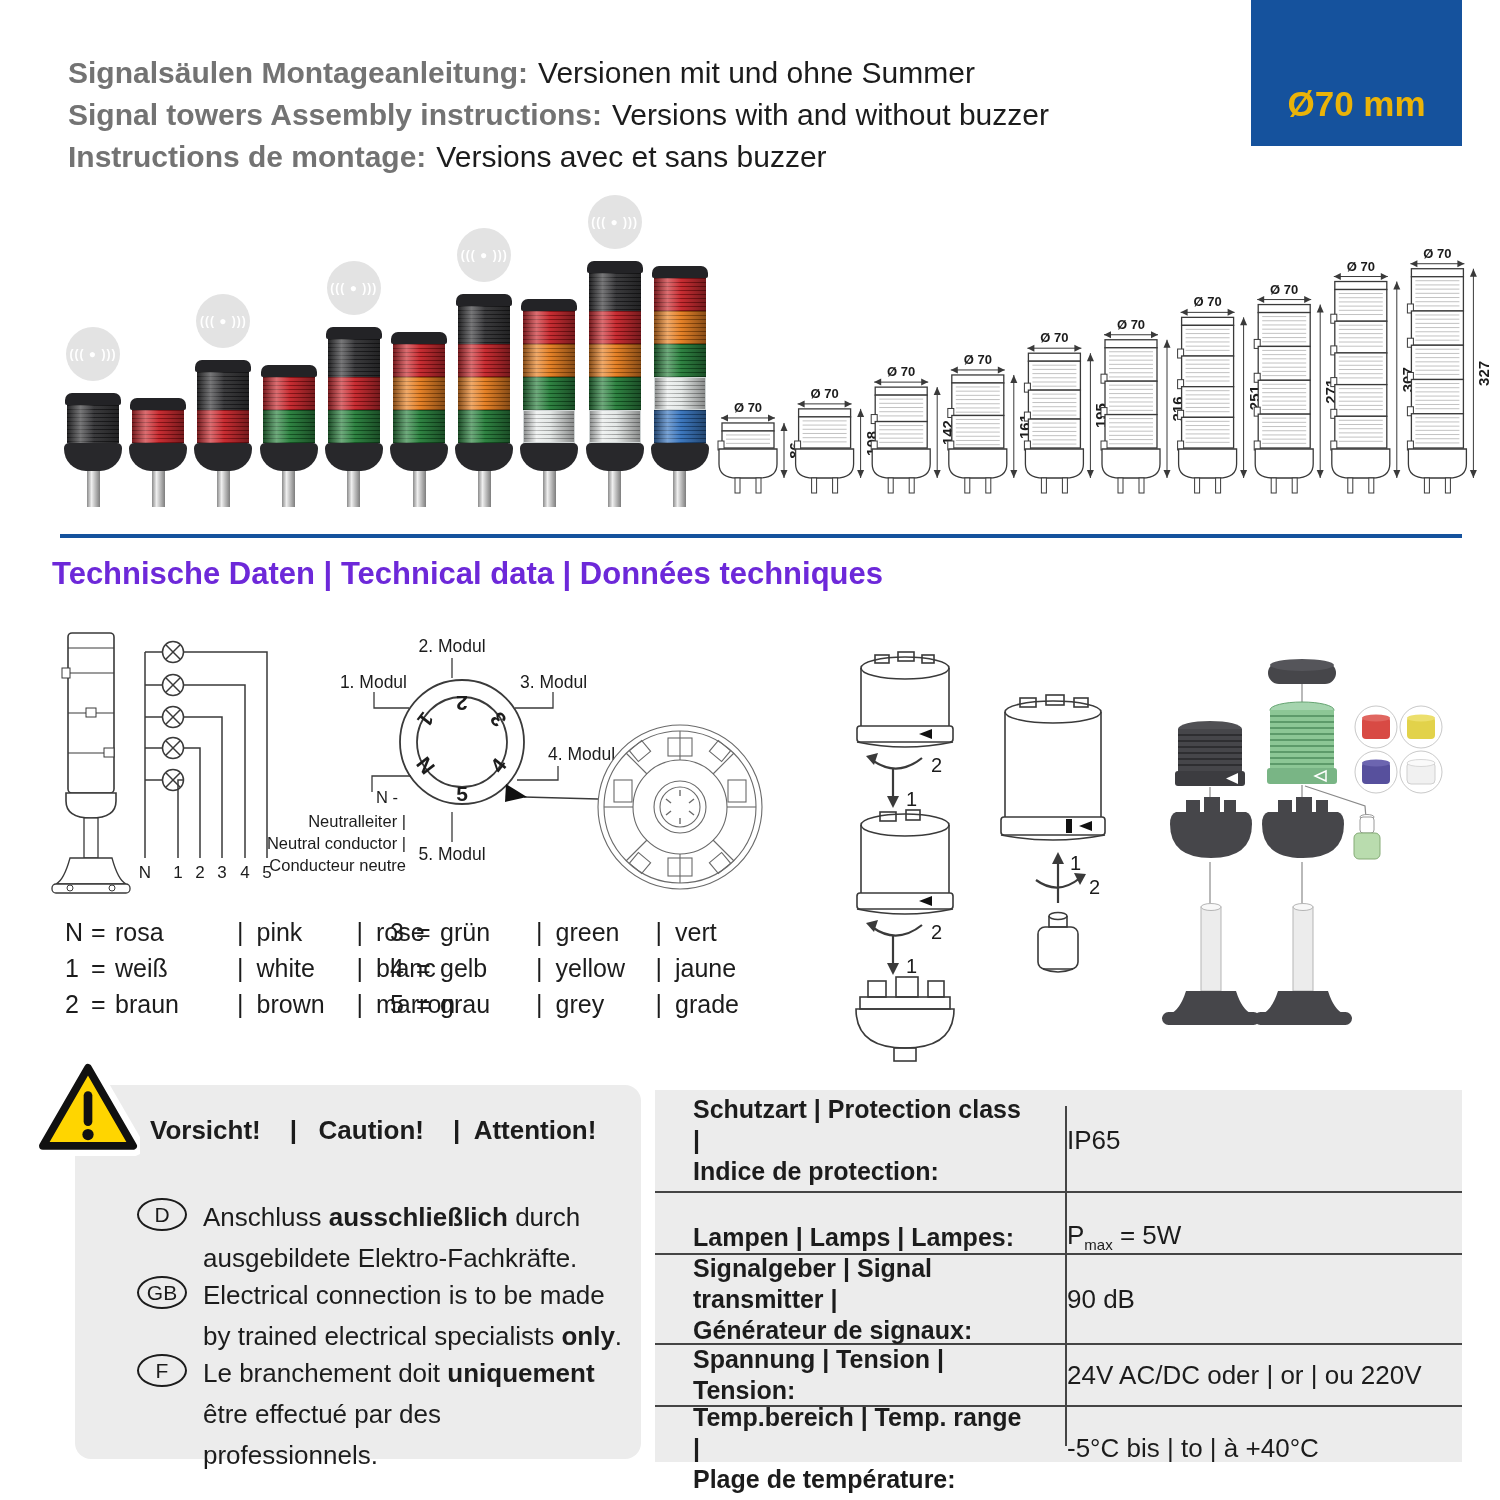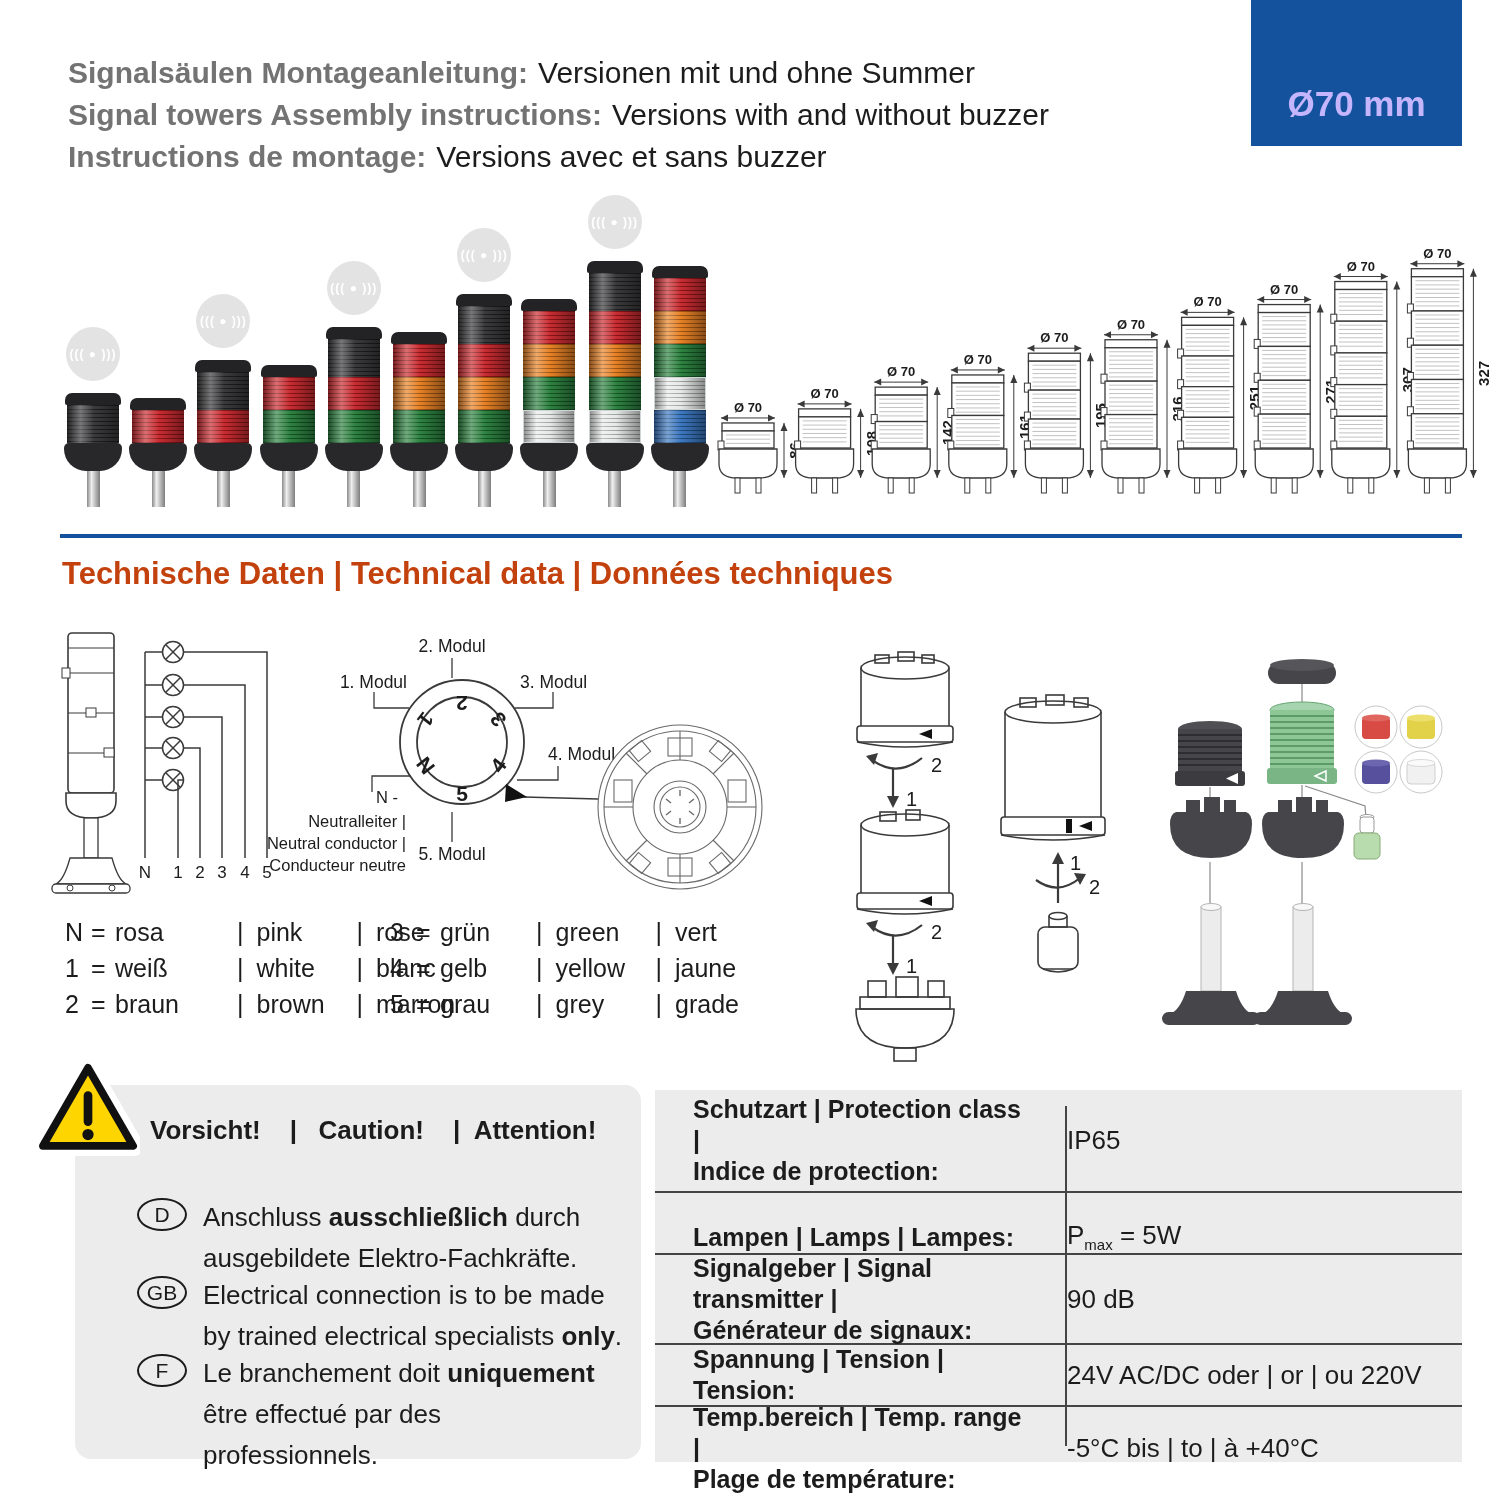--- a/index.html
+++ b/index.html
@@ -4,38 +4,38 @@
 <style>
   html,body{margin:0;padding:0;background:#fff;}
   .page{position:relative;width:1500px;height:1500px;background:#fff;overflow:hidden;
         font-family:"Liberation Sans",sans-serif;color:#1c1c1c;}
   
   .titles{position:absolute;left:68px;top:52px;}
   .title-line{font-size:30px;line-height:42px;white-space:nowrap;}
   .title-line .lead{color:#737373;font-weight:700;margin-right:10px;}
   .badge{position:absolute;left:1251px;top:0;width:211px;height:146px;background:#15529d;
          display:flex;align-items:flex-end;justify-content:center;padding-bottom:22px;box-sizing:border-box;}
-  .badge span{color:#c4b5fd;font-size:35px;font-weight:700;}
+  .badge span{color:#eab308;font-size:35px;font-weight:700;}
   
   #photo-row{position:absolute;left:60px;top:232px;width:660px;height:283px;}
   .tower{position:absolute;bottom:8px;width:56px;display:flex;flex-direction:column;align-items:center;}
   .cap{width:56px;height:12px;background:#232326;border-radius:7px 7px 2px 2px;}
   .seg{width:52px;
     background:
       linear-gradient(to right, rgba(0,0,0,.42), rgba(255,255,255,.30) 26%, rgba(0,0,0,.02) 52%, rgba(0,0,0,.42)),
       repeating-linear-gradient(to bottom, rgba(0,0,0,.30) 0 1.5px, rgba(255,255,255,.08) 1.5px 4px),
       var(--c,#888);}
   .seg-clear{box-shadow:inset 0 0 0 1px #cfd4d4;}
   .tbase{width:58px;height:28px;background:#28282b;border-radius:5px 5px 22px 22px;}
   .pole{width:13px;height:36px;background:linear-gradient(to right,#8a8a8a,#efefef 35%,#c2c2c2 60%,#7d7d7d);}
   .sound-icon{position:absolute;width:54px;height:54px;border-radius:50%;background:#e3e3e3;color:#fff;
       display:flex;align-items:center;justify-content:center;font-weight:700;font-size:12px;letter-spacing:1px;}
   
   .divider{position:absolute;left:60px;top:534px;width:1402px;height:4px;background:#15529d;}
-  .section-title{position:absolute;left:62px;top:556px;margin:0;font-size:31px;font-weight:700;color:#c2410c;}
+  .section-title{position:absolute;left:52px;top:556px;margin:0;font-size:31px;font-weight:700;color:#6d28d9;}
   
   #drawings-svg{position:absolute;left:705px;top:228px;}
   #diagrams-svg{position:absolute;left:0;top:0;pointer-events:none;}
   #diagrams-svg text{font-family:"Liberation Sans",sans-serif;fill:#1c1c1c;}
   
   .legend{position:absolute;left:65px;top:914px;font-size:25px;}
   .lcol{position:absolute;top:0;}
   .lcol.c1{left:0;} .lcol.c2{left:325px;}
   .lrow{display:flex;height:36px;align-items:center;}
   .lkey{width:26px;} .leq{width:24px;}

